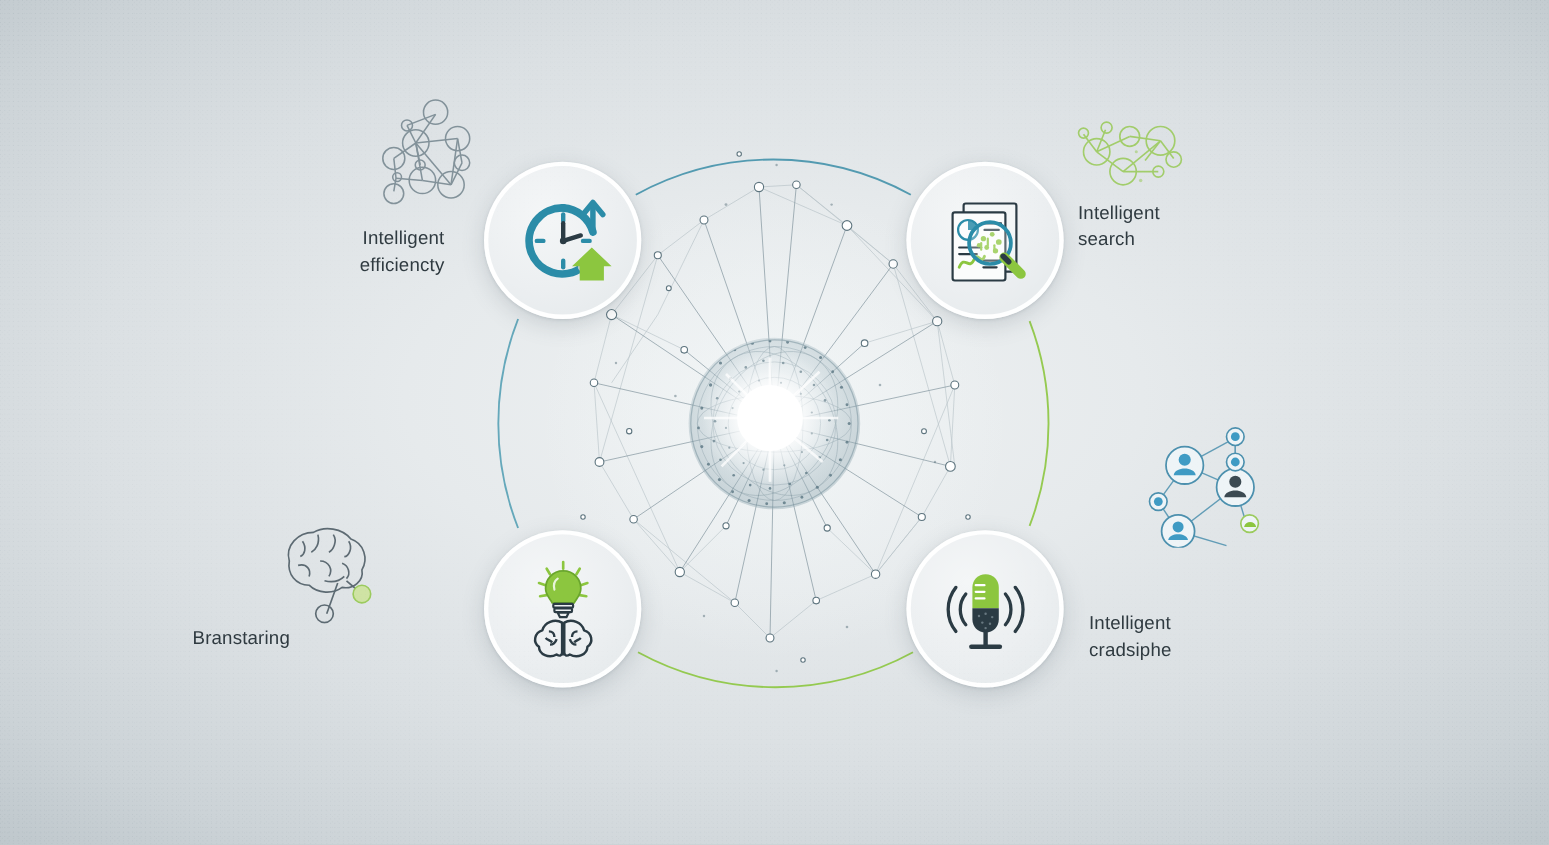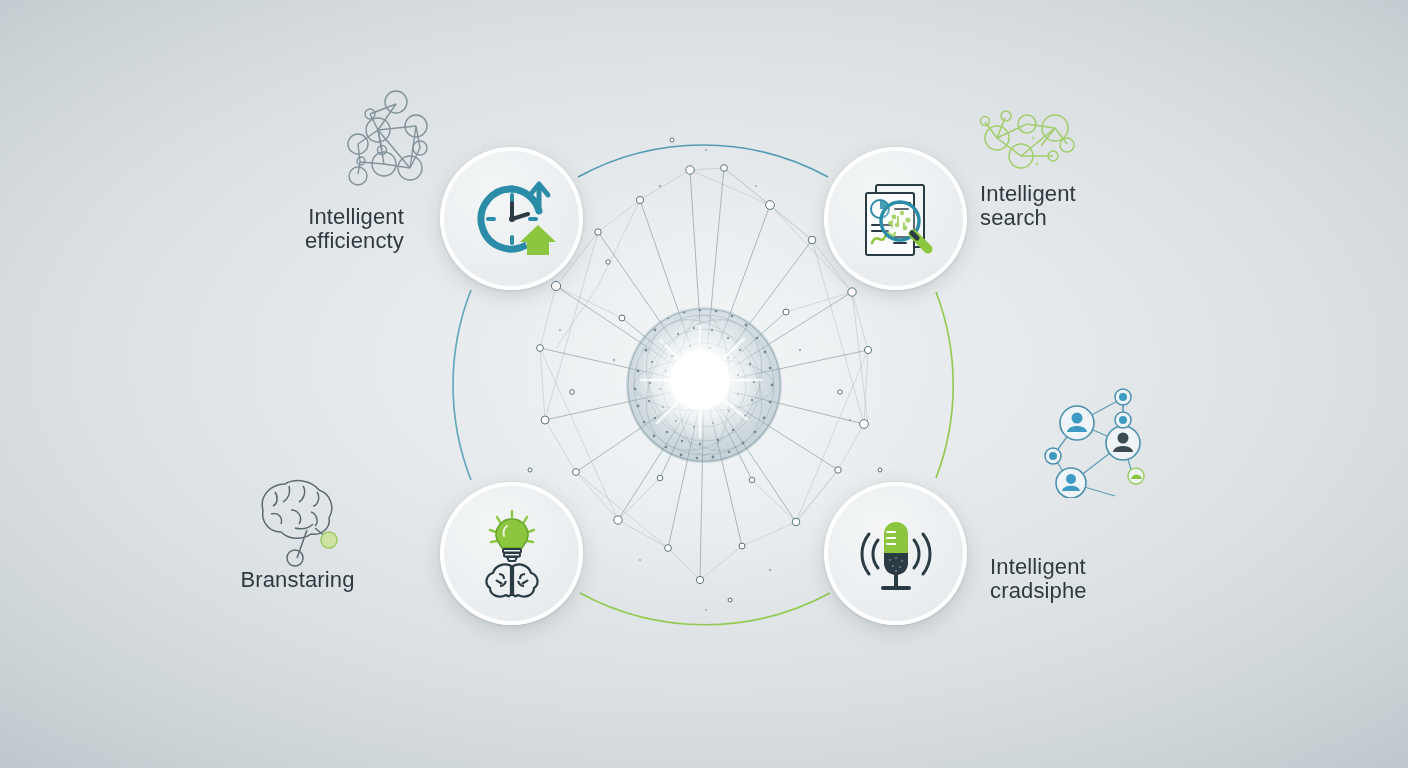--- a/index.html
+++ b/index.html
@@ -30,26 +30,26 @@
     border:4px solid rgba(255,255,255,.96);
     box-shadow:0 6px 20px rgba(90,105,115,.22), 0 1px 3px rgba(90,105,115,.18);
     display:flex;align-items:center;justify-content:center;
   }
   .hub svg{display:block;}
   #hub-efficiency{left:440px;top:147px;}
   #hub-search{left:824px;top:147px;}
   #hub-brainstorm{left:440px;top:482px;}
   #hub-voice{left:824px;top:482px;}
   .label{
-    position:absolute;color:#2f3a40;font-size:22px;line-height:23.5px;
+    position:absolute;color:#2f3a40;font-size:17px;line-height:23.5px;
     letter-spacing:.15px;white-space:pre-line;
   }
   #label-efficiency{left:164px;top:205px;width:240px;text-align:right;}
   #label-search{left:980px;top:182px;width:260px;text-align:left;}
-  #label-brainstorm{left:175px;top:568px;width:245px;text-align:center;}
+  #label-brainstorm{left:175px;top:568px;width:245px;text-align:left;}
   #label-voice{left:990px;top:555px;width:260px;text-align:left;}
   .deco{position:absolute;}
   #deco-net-gray{left:330px;top:82px;}
   #deco-net-green{left:975px;top:98px;}
   #deco-brain{left:245px;top:472px;}
   #deco-people{left:1035px;top:378px;}
 </style>
 </head>
 <body>
 

